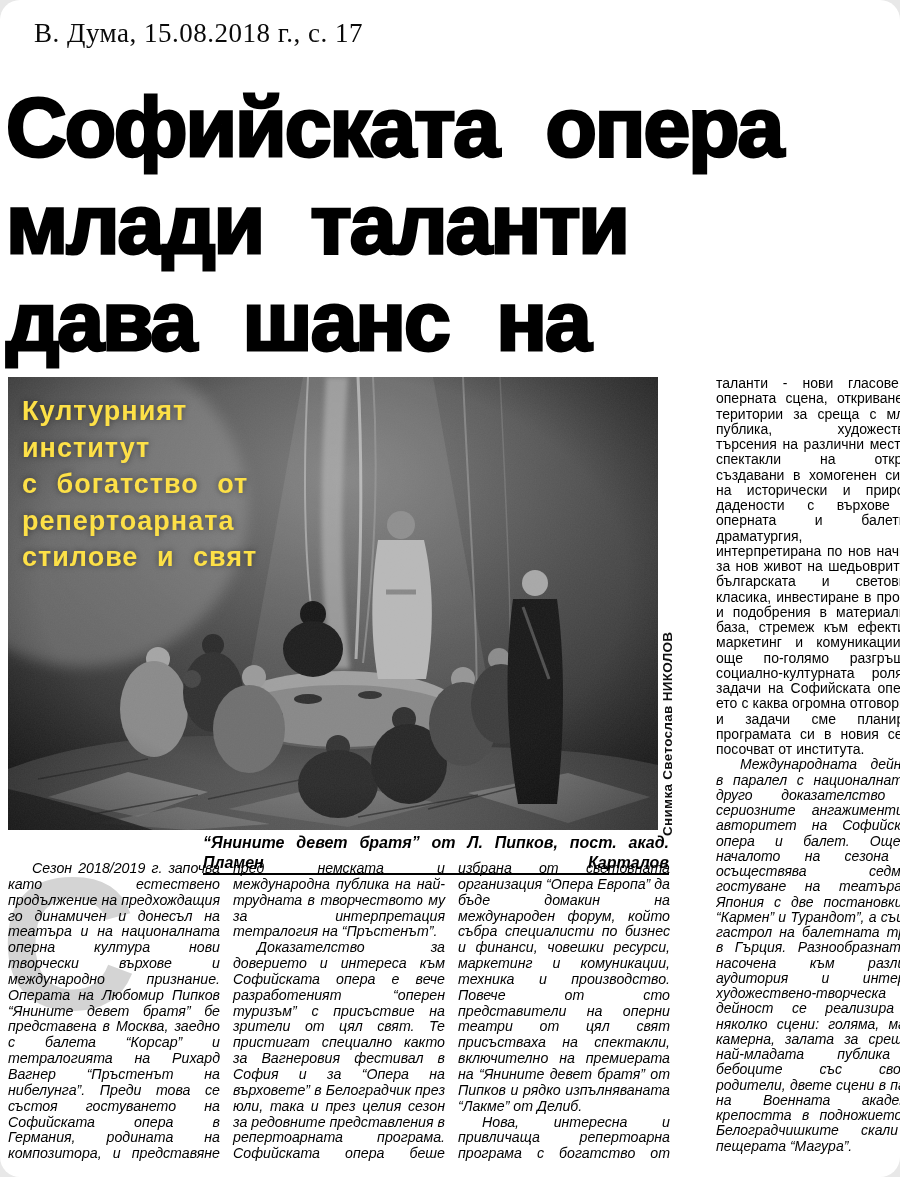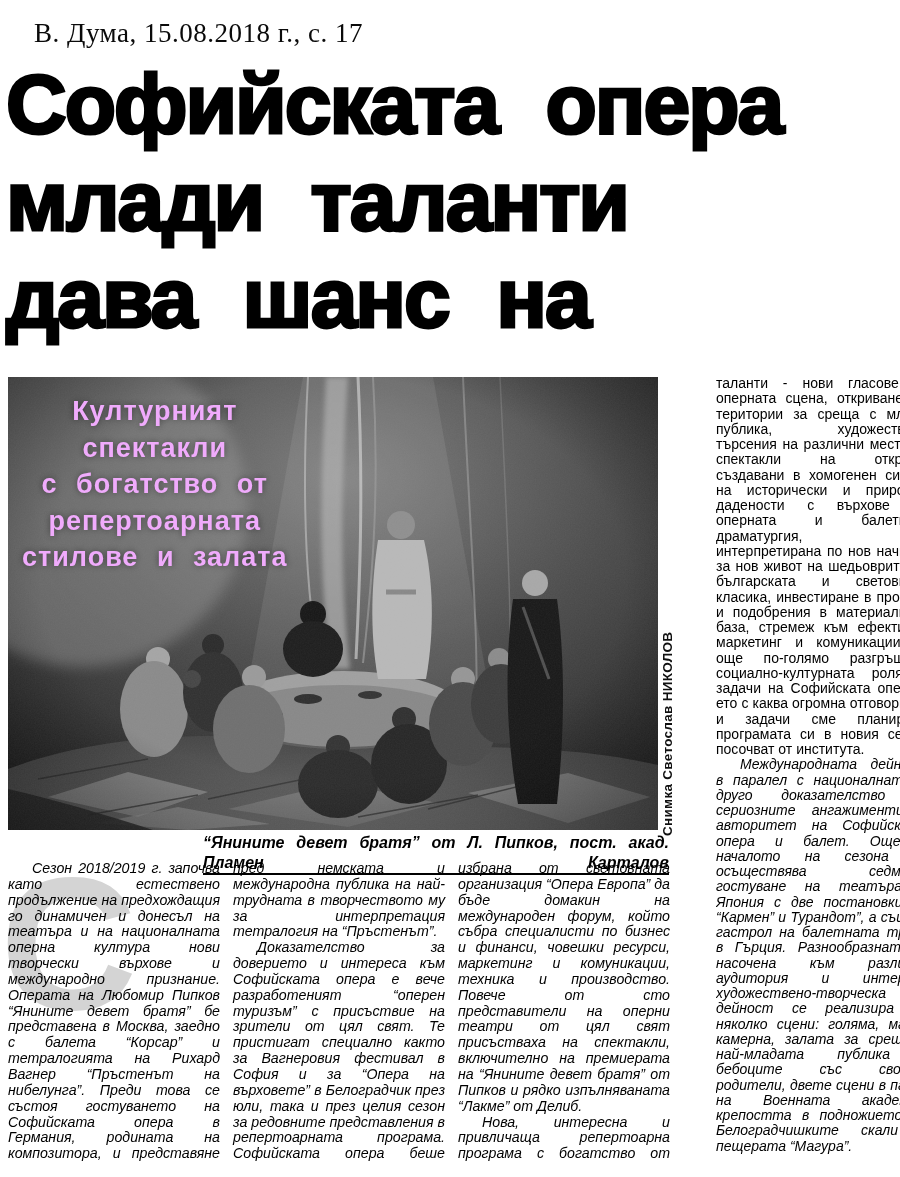--- a/index.html
+++ b/index.html
@@ -3,51 +3,51 @@
 <meta charset="utf-8">
 <style>
   html,body{margin:0;padding:0;background:#e8e8e8;}
   .page{
     position:relative;
     width:900px;height:1177px;
     background:#ffffff;
     overflow:hidden;
     font-family:"Liberation Sans", sans-serif;
     color:#000;
+    border-radius:20px;
   }
   
   .masthead{
     position:absolute;left:34px;top:18px;
     font-family:"Liberation Serif", serif;
     font-size:27px;letter-spacing:.5px;color:#0a0a0a;
   }
   
   .headline{
-    position:absolute;left:6px;top:56px;width:890px;
+    position:absolute;left:6px;top:79px;width:890px;
     font-weight:bold;
     font-size:84px;line-height:97px;
     letter-spacing:-2px;word-spacing:26px;
     -webkit-text-stroke:3px #000;
     color:#000;
   }
   .headline div{white-space:nowrap;}
   
   .photo{
     position:absolute;left:8px;top:377px;width:650px;height:453px;
     background:#333;overflow:hidden;
   }
   .photo svg{display:block;}
   .photo-overlay{
     position:absolute;left:14px;top:16px;
-    color:#f0abfc;
+    color:#fde047;
     font-weight:bold;
     font-size:27px;line-height:36.5px;
     letter-spacing:1px;word-spacing:10px;
     text-shadow:0 0 6px rgba(0,0,0,.45);
-    text-align:center;
   }
   .photo-credit{
     position:absolute;left:660px;top:836px;
     transform:rotate(-90deg);transform-origin:0 0;
     white-space:nowrap;
     font-size:13.5px;font-weight:600;letter-spacing:.3px;color:#101010;
   }
   
   .caption{
     position:absolute;left:203px;top:833px;width:466px;
@@ -174,24 +174,24 @@
       <circle cx="527" cy="206" r="13" fill="#a8a8a8"></circle>
       <path d="M505 222 C497 282 497 352 510 427 L549 427 C557 352 557 282 549 222 Z" fill="#181818"></path>
       <path d="M515 230 L541 302" stroke="#555555" stroke-width="3" opacity="0.9"></path>
 
       <rect x="0" y="0" width="650" height="453" fill="url(#vig)"></rect>
       <rect x="0" y="0" width="650" height="453" filter="url(#grain)" opacity="0.6"></rect>
     </svg>
 
     <div class="photo-overlay">
       <div>Културният</div>
-      <div>спектакли</div>
+      <div>институт</div>
       <div>с богатство от</div>
       <div>репертоарната</div>
-      <div>стилове и залата</div>
+      <div>стилове и свят</div>
     </div>
   </div>
 
   <div class="photo-credit">Снимка Светослав НИКОЛОВ</div>
 
   <div class="caption">“Янините девет братя” от Л. Пипков, пост. акад. Пламен Карталов</div>
 
   <div class="watermark">С</div>
 
   <div class="cols">

